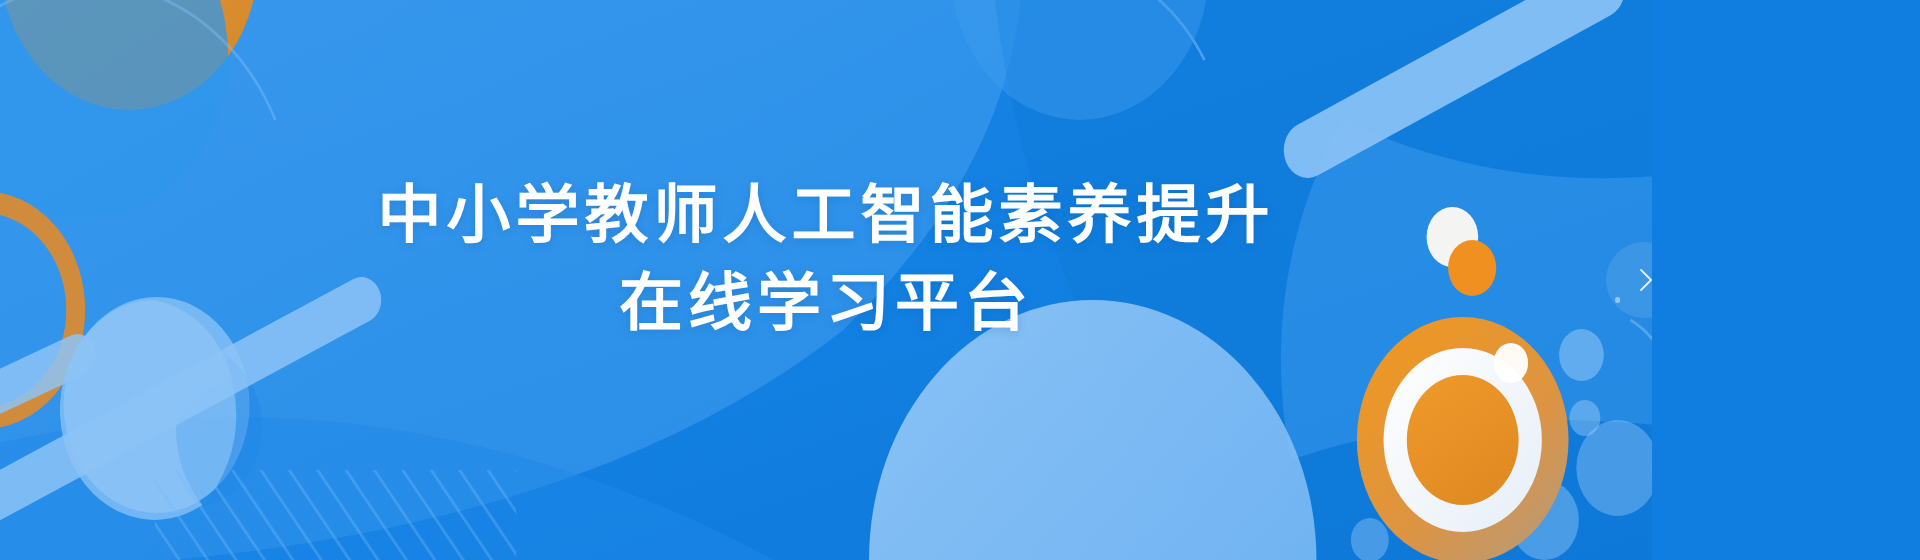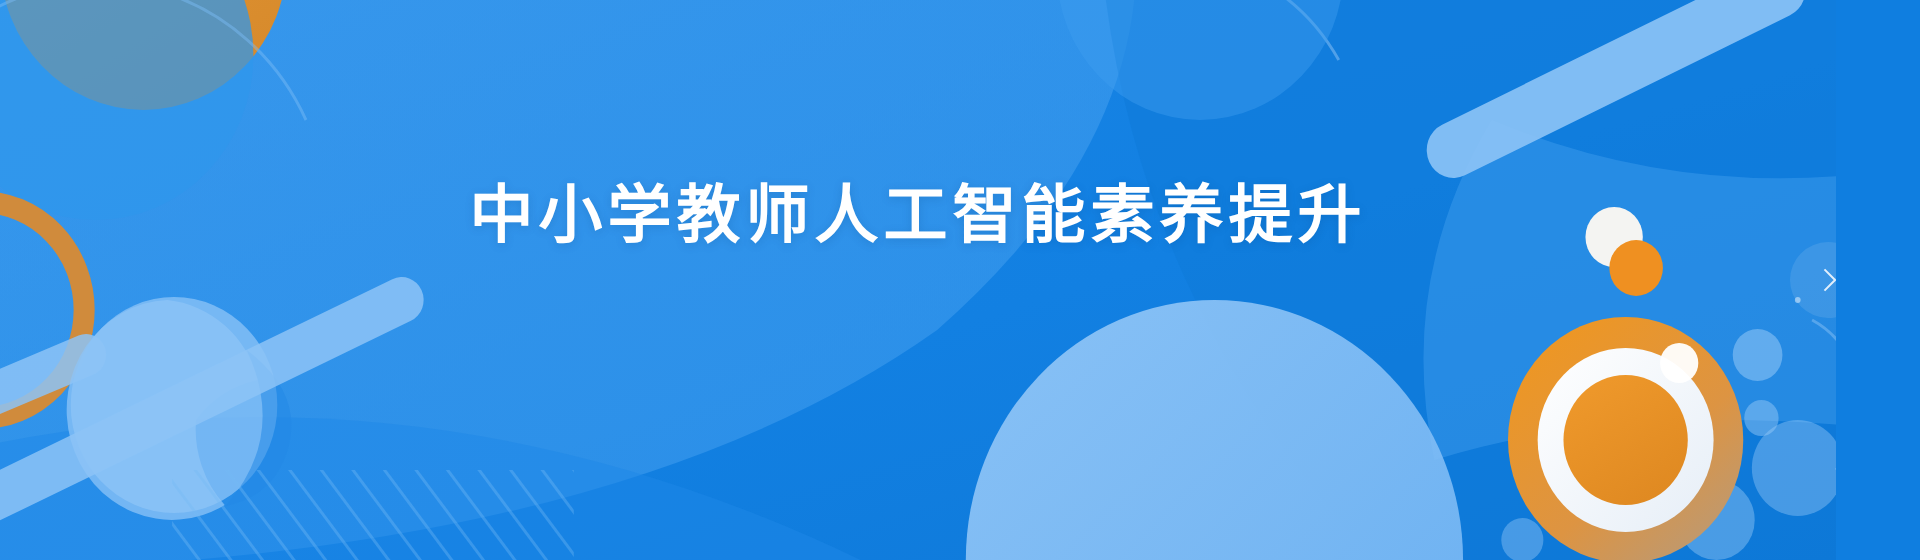--- a/index.html
+++ b/index.html
@@ -7,21 +7,21 @@
     margin: 0;
     padding: 0;
     background: #0f7ee0;
   }
   body {
     font-family: "Liberation Sans", "DejaVu Sans", sans-serif;
   }
 
   .banner {
     position: relative;
-    width: 1836px;
+    width: 1652px;
     height: 560px;
     overflow: hidden;
     background: #ef4444;
   }
 
   .banner-bg {
     position: absolute;
     inset: 0;
     width: 100%;
     height: 100%;
@@ -178,19 +178,20 @@
       <circle cx="1700" cy="440" r="92" fill="url(#gWhiteRing)"></circle>
       <circle cx="1700" cy="440" r="65" fill="url(#gOrange)"></circle>
       <circle cx="1756" cy="363" r="20" fill="#ffffff" opacity="0.95"></circle>
 
       <circle cx="1592" cy="540" r="22" fill="#9ecdf9" opacity="0.4"></circle>
     </g>
   </svg>
 
   <h1 class="hero-title">
     <span class="line">中小学教师人工智能素养提升</span>
+    <span class="line">在线学习平台</span>
   </h1>
 
   <button class="carousel-next" aria-label="下一张">
     <span class="chev"></span>
   </button>
 
 </div>
 
 </body></html>

